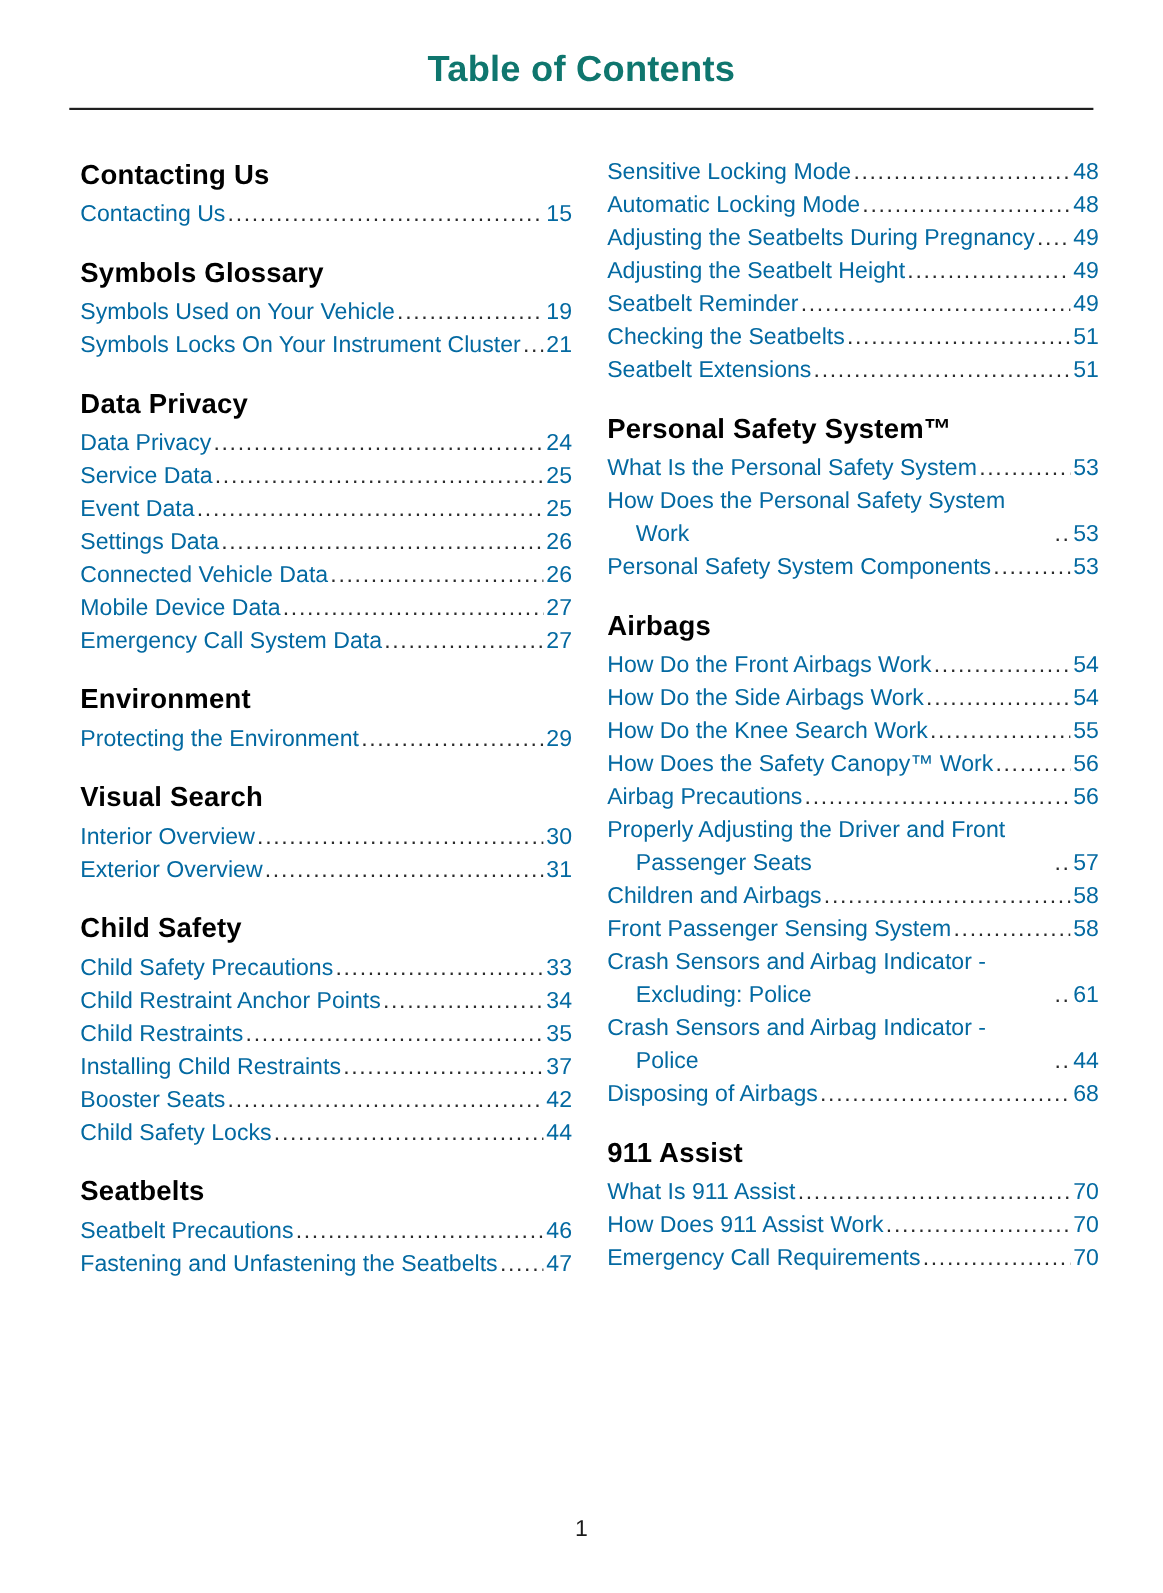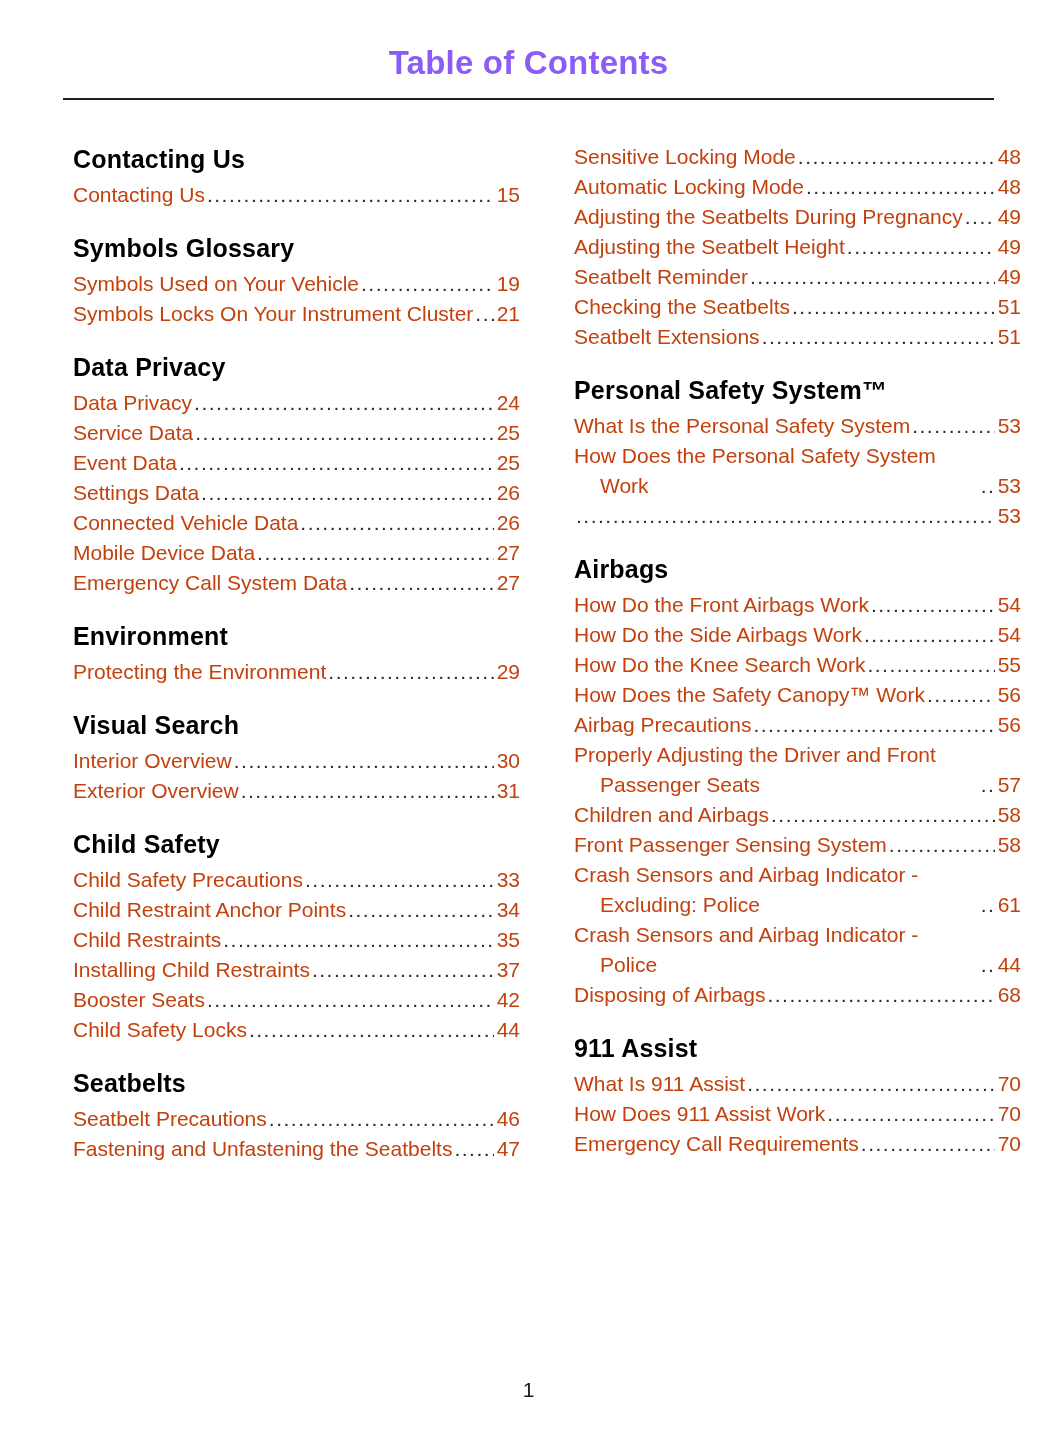--- a/index.html
+++ b/index.html
@@ -14,31 +14,31 @@
     overflow: hidden;
     margin: 0 auto;
   }
 
   .doc-header { padding-top: 44px; }
   .doc-title {
     text-align: center;
     font-size: 33px;
     font-weight: 700;
     letter-spacing: 0.2px;
-    color: #8b5cf6;
+    color: #0f766e;
   }
   .title-rule {
     border: 0;
     border-top: 2px solid #1f1f1f;
     margin: 16px 63px 0 63px;
   }
 
   .toc {
     display: flex;
-    gap: 54px;
+    gap: 32px;
     padding: 42px 23px 0 73px;
   }
   .toc-col { width: 447px; flex: none; }
 
   .toc-section { margin-top: 21px; }
   .toc-col > .toc-section:first-child { margin-top: 0; }
 
   .toc-heading {
     font-size: 25px;
     line-height: 34px;
@@ -46,21 +46,21 @@
     color: #000000;
     letter-spacing: 0.2px;
     margin-bottom: 4px;
   }
 
   .entry {
     display: flex;
     align-items: flex-end;
     font-size: 21px;
     line-height: 30px;
-    color: #c2410c;
+    color: #0369a1;
   }
   .entry-label {
     flex: 0 1 auto;
     padding-left: 26px;
     text-indent: -26px;
   }
   .leader {
     flex: 1 1 0;
     min-width: 14px;
     overflow: hidden;
@@ -266,20 +266,21 @@
             <span class="entry-label">What Is the Personal Safety System</span>
             <span class="leader"></span>
             <span class="entry-page">53</span>
           </div>
           <div class="entry">
             <span class="entry-label">How Does the Personal Safety System Work</span>
             <span class="leader"></span>
             <span class="entry-page">53</span>
           </div>
           <div class="entry">
+            <span class="entry-label">Personal Safety System Components</span>
             <span class="leader"></span>
             <span class="entry-page">53</span>
           </div>
         </section>
         <section class="toc-section">
           <h2 class="toc-heading">Airbags</h2>
           <div class="entry">
             <span class="entry-label">How Do the Front Airbags Work</span>
             <span class="leader"></span>
             <span class="entry-page">54</span>

